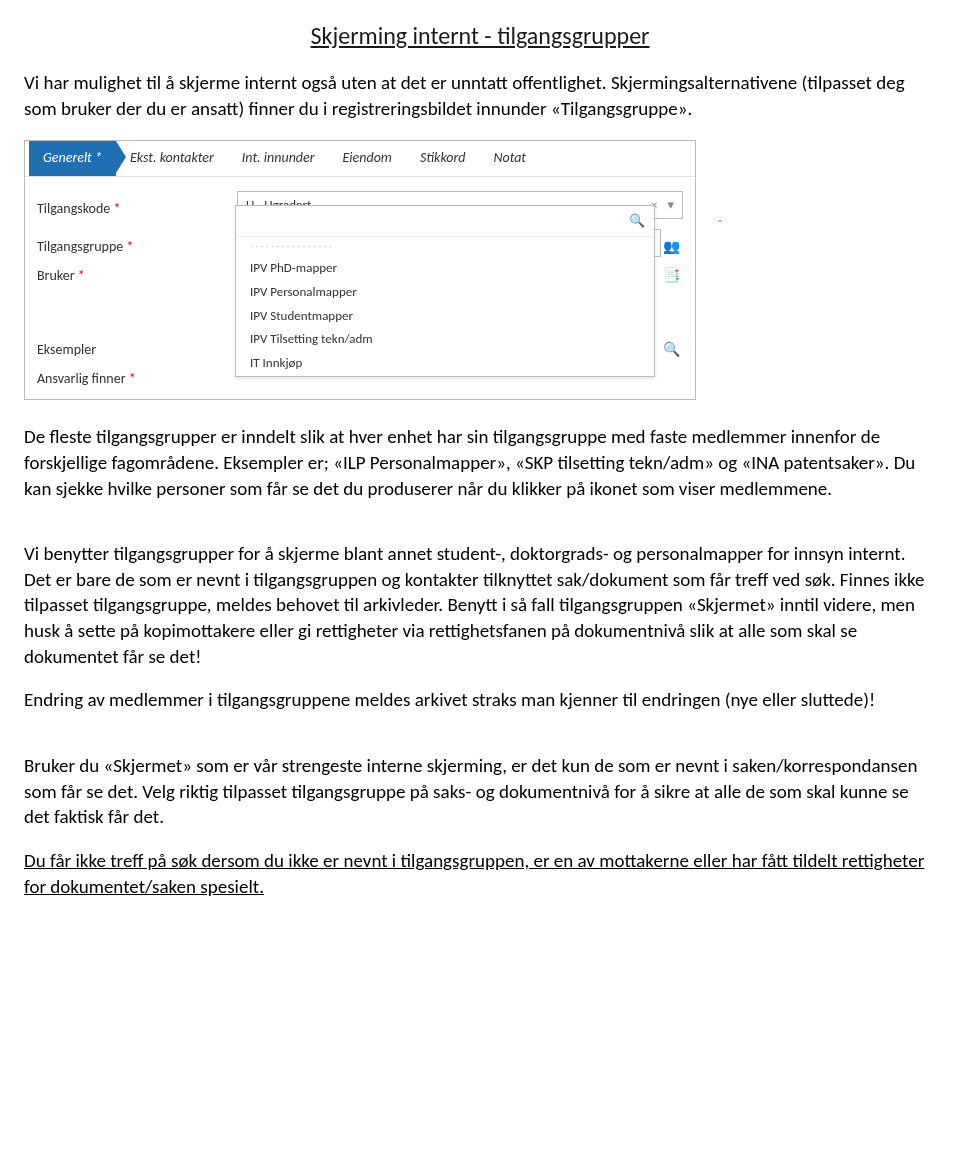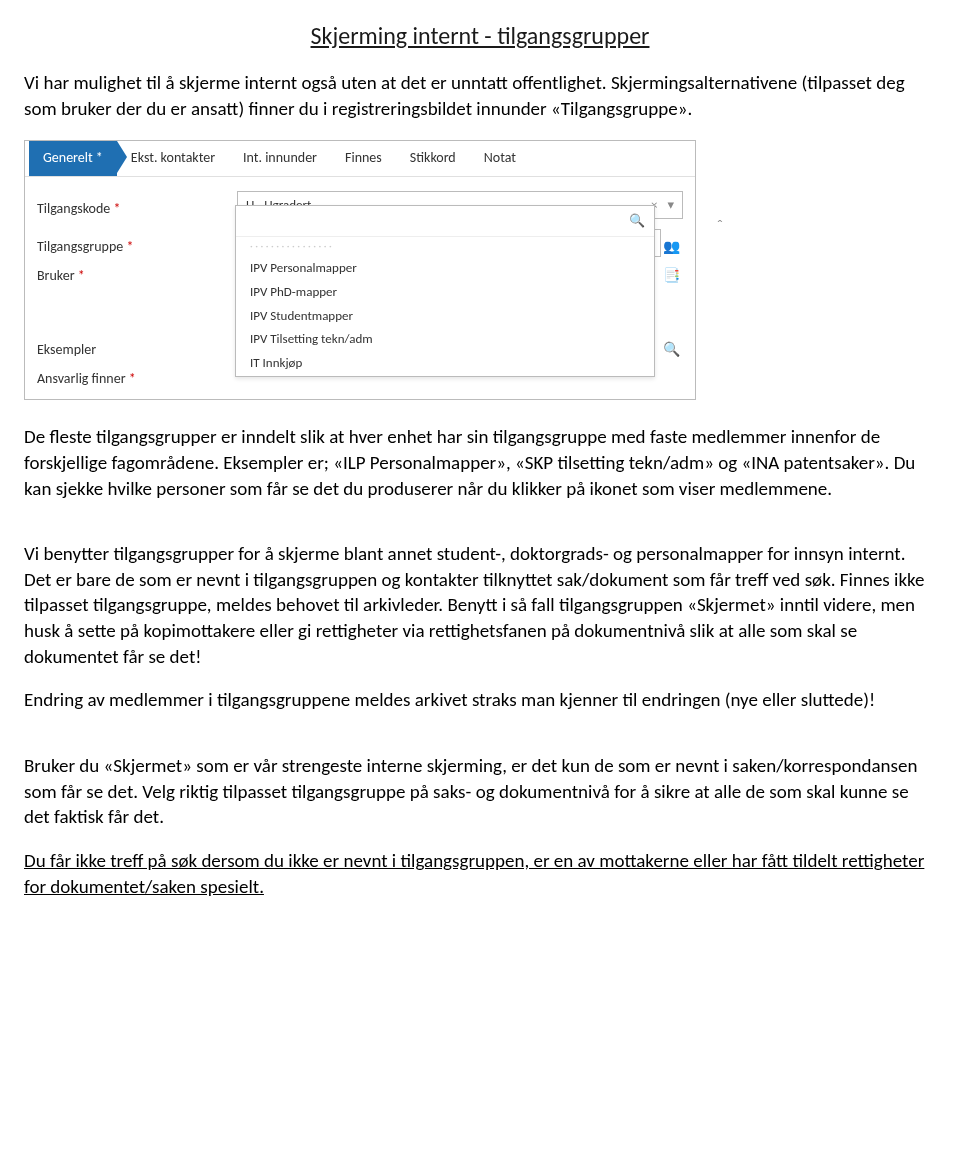--- a/index.html
+++ b/index.html
@@ -44,20 +44,21 @@
     align-items: flex-end;
     border-bottom: 1px solid #e0e0e0;
     padding-left: 4px;
   }
   .tab {
     padding: 8px 14px;
     font-size: 14px;
     color: #333;
     position: relative;
     cursor: pointer;
+    font-style: italic;
   }
   .tab.active {
     background: #1f6fb2;
     color: #fff;
   }
   .tab.active::after {
     content: "";
     position: absolute;
     right: -10px;
     top: 0;
@@ -169,21 +170,21 @@
     <line x1="300" y1="112" x2="668" y2="10" stroke="#3a7fc4" stroke-width="1"></line>
     <line x1="300" y1="112" x2="18" y2="260" stroke="#3a7fc4" stroke-width="1"></line>
   </svg>
 
   <div class="app-shot">
 
     <div class="tabbar">
       <div class="tab active">Generelt *</div>
       <div class="tab">Ekst. kontakter</div>
       <div class="tab">Int. innunder</div>
-      <div class="tab">Finnes</div>
+      <div class="tab">Eiendom</div>
       <div class="tab">Stikkord</div>
       <div class="tab">Notat</div>
     </div>
 
     <div class="form-area" style="position:relative;">
 
       <div class="form-row">
         <div class="form-label">
           <span>Tilgangskode</span> <span class="req">*</span>
         </div>
@@ -209,22 +210,22 @@
         </div>
         <span class="field-icon">👥</span>
       </div>
 
       <div class="dropdown-panel">
         <div class="dropdown-search">
           <span class="mag">🔍</span>
         </div>
         <div class="dropdown-list">
           <div class="dropdown-item" style="color:#ccc;font-size:11px;padding-top:0;">· · · · · · · · · · · · · · · ·</div>
+          <div class="dropdown-item">IPV PhD-mapper</div>
           <div class="dropdown-item">IPV Personalmapper</div>
-          <div class="dropdown-item">IPV PhD-mapper</div>
           <div class="dropdown-item">IPV Studentmapper</div>
           <div class="dropdown-item">IPV Tilsetting tekn/adm</div>
           <div class="dropdown-item">IT Innkjøp</div>
         </div>
       </div>
 
       <div class="form-row" style="margin-top:6px;">
         <div class="form-label">
           <span>Bruker</span> <span class="req">*</span>
         </div>

